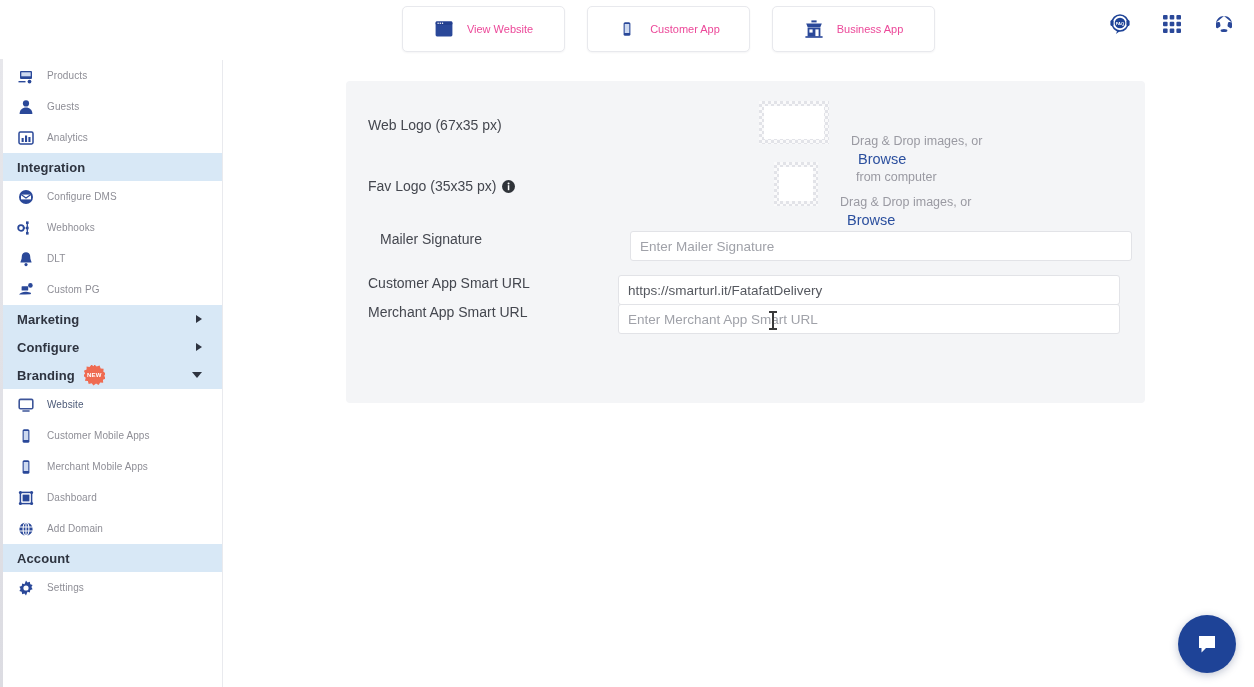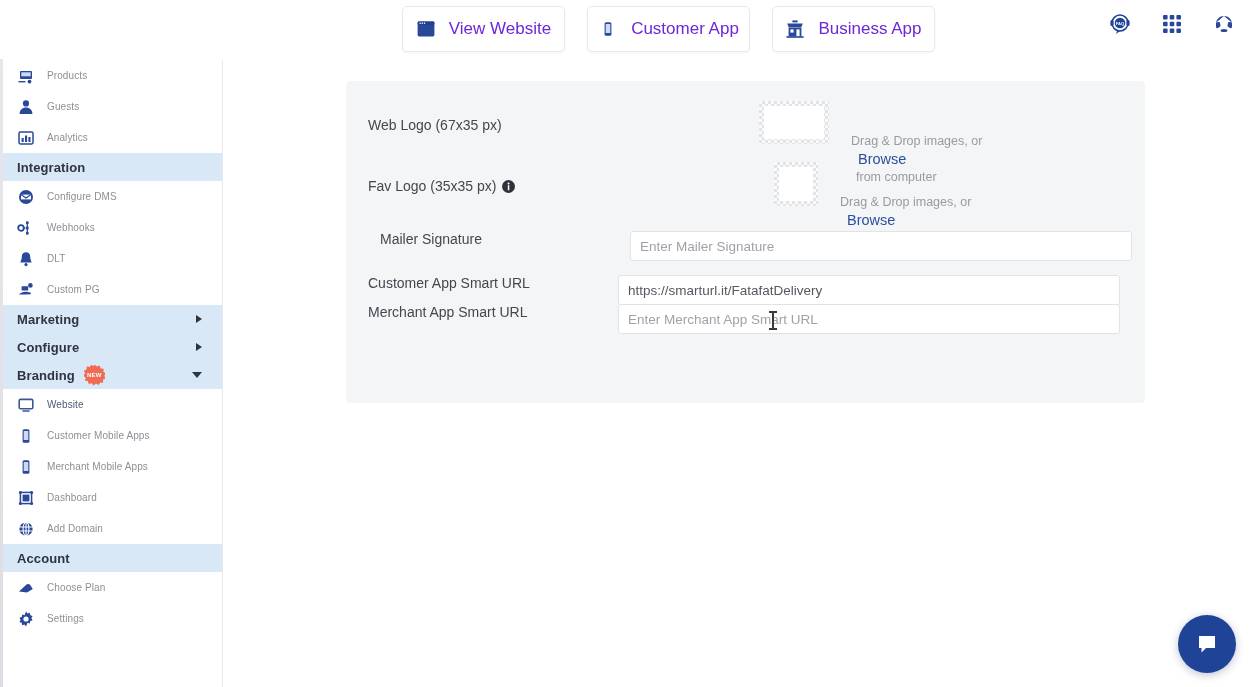--- a/index.html
+++ b/index.html
@@ -84,21 +84,21 @@
   
   .topbar { position: absolute; left: 0; top: 0; width: 1254px; height: 59px; background: #fff; }
   .top-btns { position: absolute; left: 402px; top: 6px; display: flex; gap: 22px; }
   .top-btn {
     display: flex; align-items: center; justify-content: center; gap: 13px;
     height: 46px; width: 163px;
     background: #fff; border: 1px solid #e8e9ed; border-radius: 5px;
     box-shadow: 0 1px 2px rgba(40,45,60,.05);
     cursor: pointer;
   }
-  .top-btn .tb-label { font-size: 17px; color: #6d28d9; white-space: nowrap; }
+  .top-btn .tb-label { font-size: 11px; color: #ec4899; white-space: nowrap; }
   .top-btn .tb-ico { width: 20px; height: 20px; display:flex; align-items:center; justify-content:center; }
 
   .top-right { position: absolute; right: 18px; top: 12px; display: flex; align-items: center; gap: 28px; }
   .tr-ico { width: 24px; height: 24px; cursor: pointer; display:flex; align-items:center; justify-content:center; }
 
   
   .content { position: absolute; left: 228px; top: 60px; width: 1026px; height: 627px; background: #fff; }
   .card {
     position: absolute; left: 118px; top: 21px;
     width: 799px; height: 322px;
@@ -383,28 +383,20 @@
           </svg>
         </span>
         <span class="nav-label">Add Domain</span>
       </div>
       <div class="nav-section">
         <span class="sec-label">Account</span>
       </div>
       <div class="nav-item">
         <span class="ico">
           <svg width="18" height="18" viewBox="0 0 18 18">
-            <path d="M2 12.4 L9.5 5.6 C10.6 4.6 12.4 4.8 13.2 6 L15.8 10 L10 13.6 Z" fill="#2a4899"></path>
-          </svg>
-        </span>
-        <span class="nav-label">Choose Plan</span>
-      </div>
-      <div class="nav-item">
-        <span class="ico">
-          <svg width="18" height="18" viewBox="0 0 18 18">
             <path d="M9 1.6 l1.5 1.9 2.3-.7 .5 2.4 2.3 .8-1.2 2.1 1.2 2.1-2.3 .8-.5 2.4-2.3-.7L9 16.4 7.5 14.5l-2.3 .7-.5-2.4-2.3-.8 1.2-2.1L2.4 7.8l2.3-.8 .5-2.4 2.3 .7Z" fill="#2a4899"></path>
             <circle cx="9" cy="9" r="2.6" fill="#fff"></circle>
           </svg>
         </span>
         <span class="nav-label">Settings</span>
       </div>
     </div>
   <div class="sidebar-divider"></div>
 
   <div class="content">

